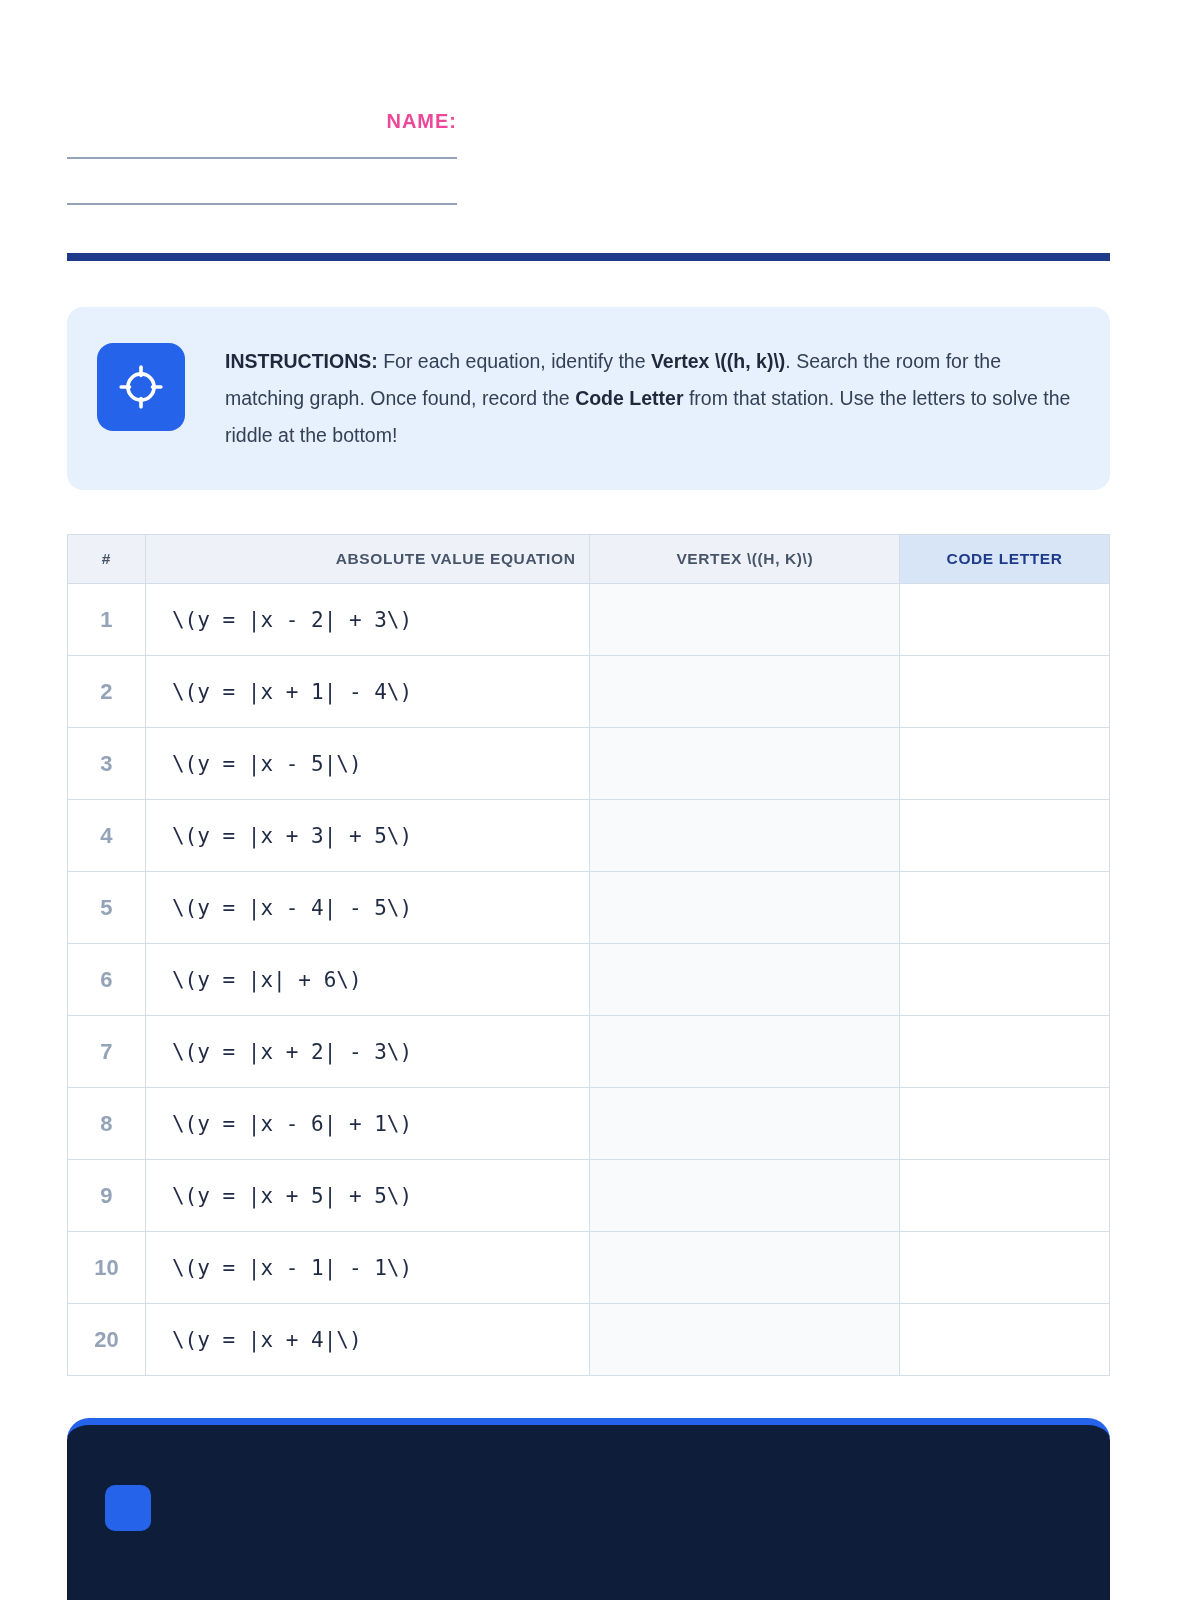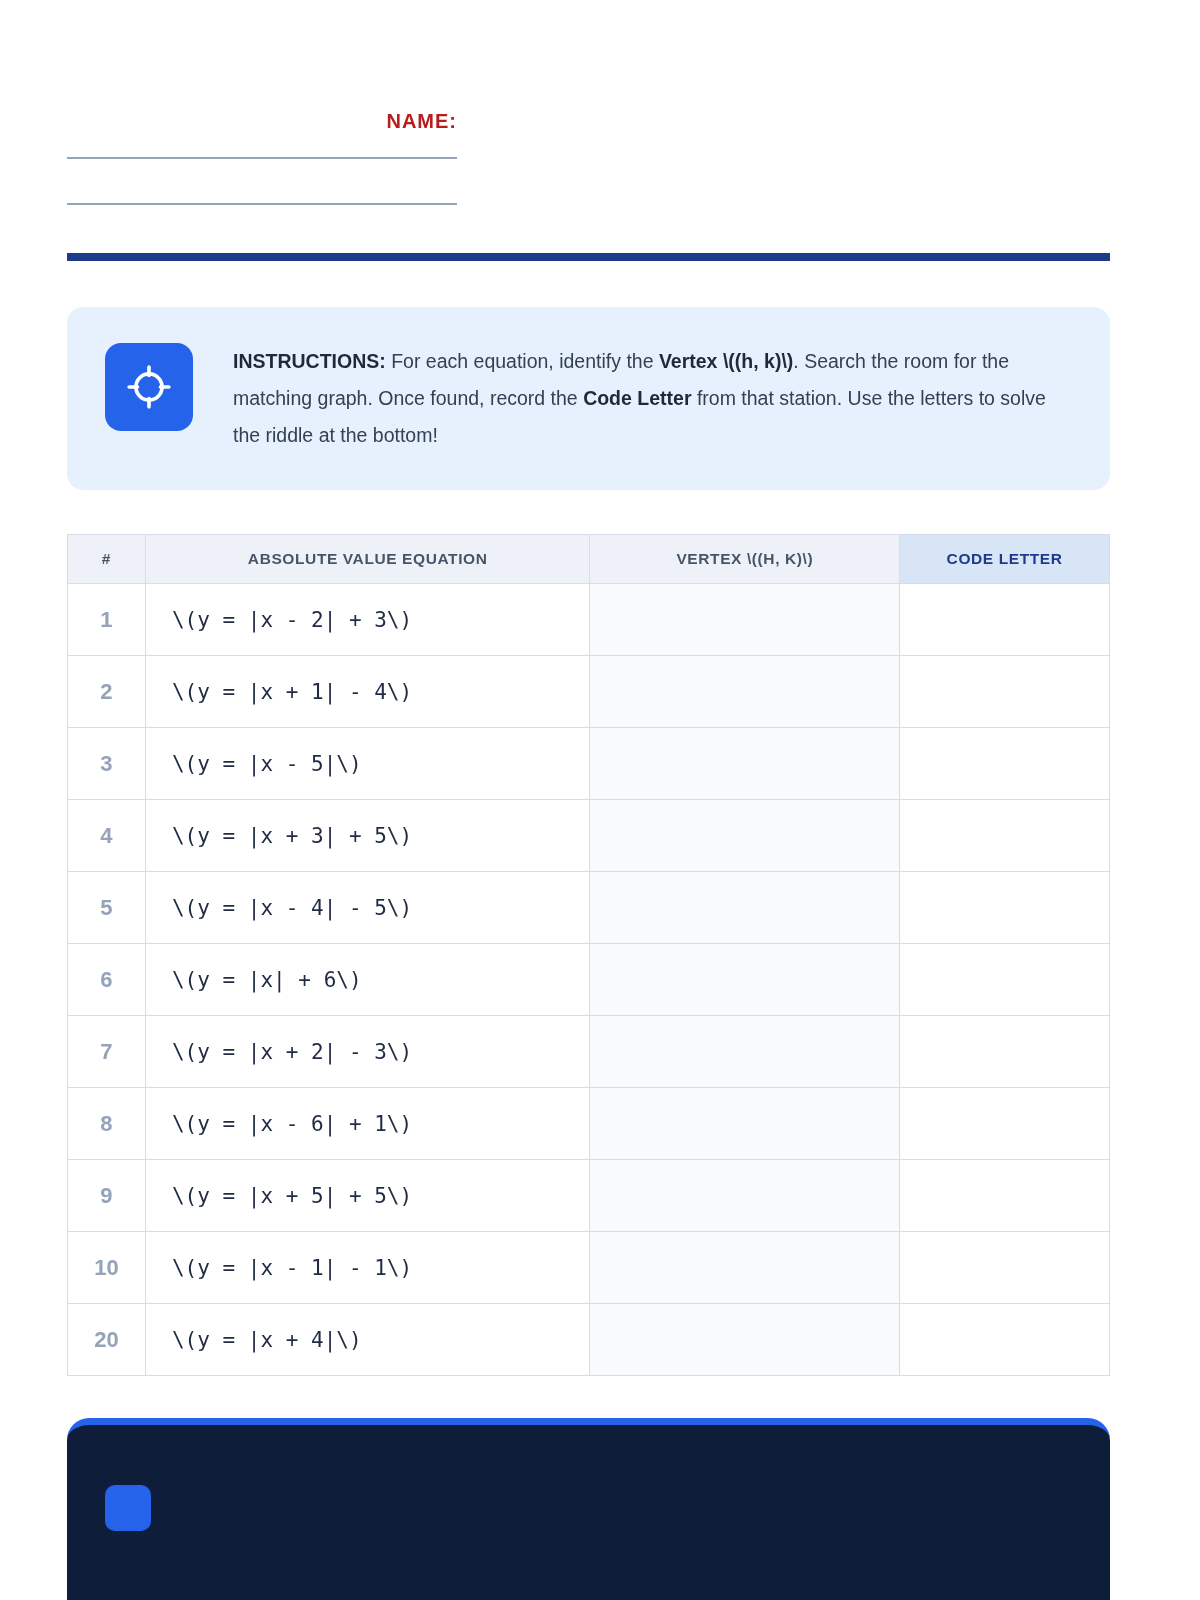--- a/index.html
+++ b/index.html
@@ -8,39 +8,39 @@
   .page { width:1200px; height:1600px; padding:0 90px 0 67px; position:relative; }
 
   
   .header { display:flex; justify-content:space-between; padding-top:64px; }
   .header-left { width:640px; }
   h1 { font-family:"DejaVu Serif", serif; font-weight:700; color:#1e3a8a;
        font-size:47px; line-height:1.2; letter-spacing:0.5px; }
   .subtitle { margin-top:10px; width:540px; font-size:19px; font-weight:700;
               color:#64748b; letter-spacing:1.5px; line-height:1.6; }
   .header-right { width:390px; padding-top:46px; }
-  .field-label { font-size:20px; font-weight:700; color:#b91c1c; text-align:right;
+  .field-label { font-size:20px; font-weight:700; color:#ec4899; text-align:right;
                  letter-spacing:1px; }
   .write-line { border-bottom:2px solid #94a3b8; height:26px; margin-bottom:20px; }
 
   .divider { margin-top:28px; height:8px; background:#1e3a8a; }
 
   
   .instructions { margin-top:46px; background:#e7f0fd; border-radius:16px;
-                  padding:36px 38px; display:flex; gap:40px; align-items:flex-start; }
+                  padding:36px 30px; display:flex; gap:40px; align-items:flex-start; }
   .icon-badge { width:88px; height:88px; background:#2563eb; border-radius:16px;
                 flex:0 0 auto; display:flex; align-items:center; justify-content:center; }
   .instructions-text { font-size:19.5px; line-height:37px; color:#334155; max-width:860px; }
   .instructions-text b { color:#1e293b; }
 
   
   table { margin-top:44px; width:100%; border-collapse:collapse; }
   th, td { border:1px solid #d5dde8; }
   th { background:#eef2f8; padding:15px 14px; font-size:15.5px; font-weight:700;
-       color:#475569; letter-spacing:0.6px; text-align:center; }
+       color:#475569; letter-spacing:0.6px; text-align:right; }
   th.c { text-align:center; }
   th.code-h { background:#d7e5f7; color:#1e3a8a; }
   td { height:72px; }
   td.num { width:78px; text-align:center; color:#94a3b8; font-weight:700; font-size:22px; }
   td.eq { width:445px; font-family:"DejaVu Sans Mono", monospace; font-size:21px;
           color:#1f2a44; padding:0 26px; }
   td.vertex { width:310px; background:#f8fafc; }
   td.code { width:210px; background:#ffffff; }
 
   

